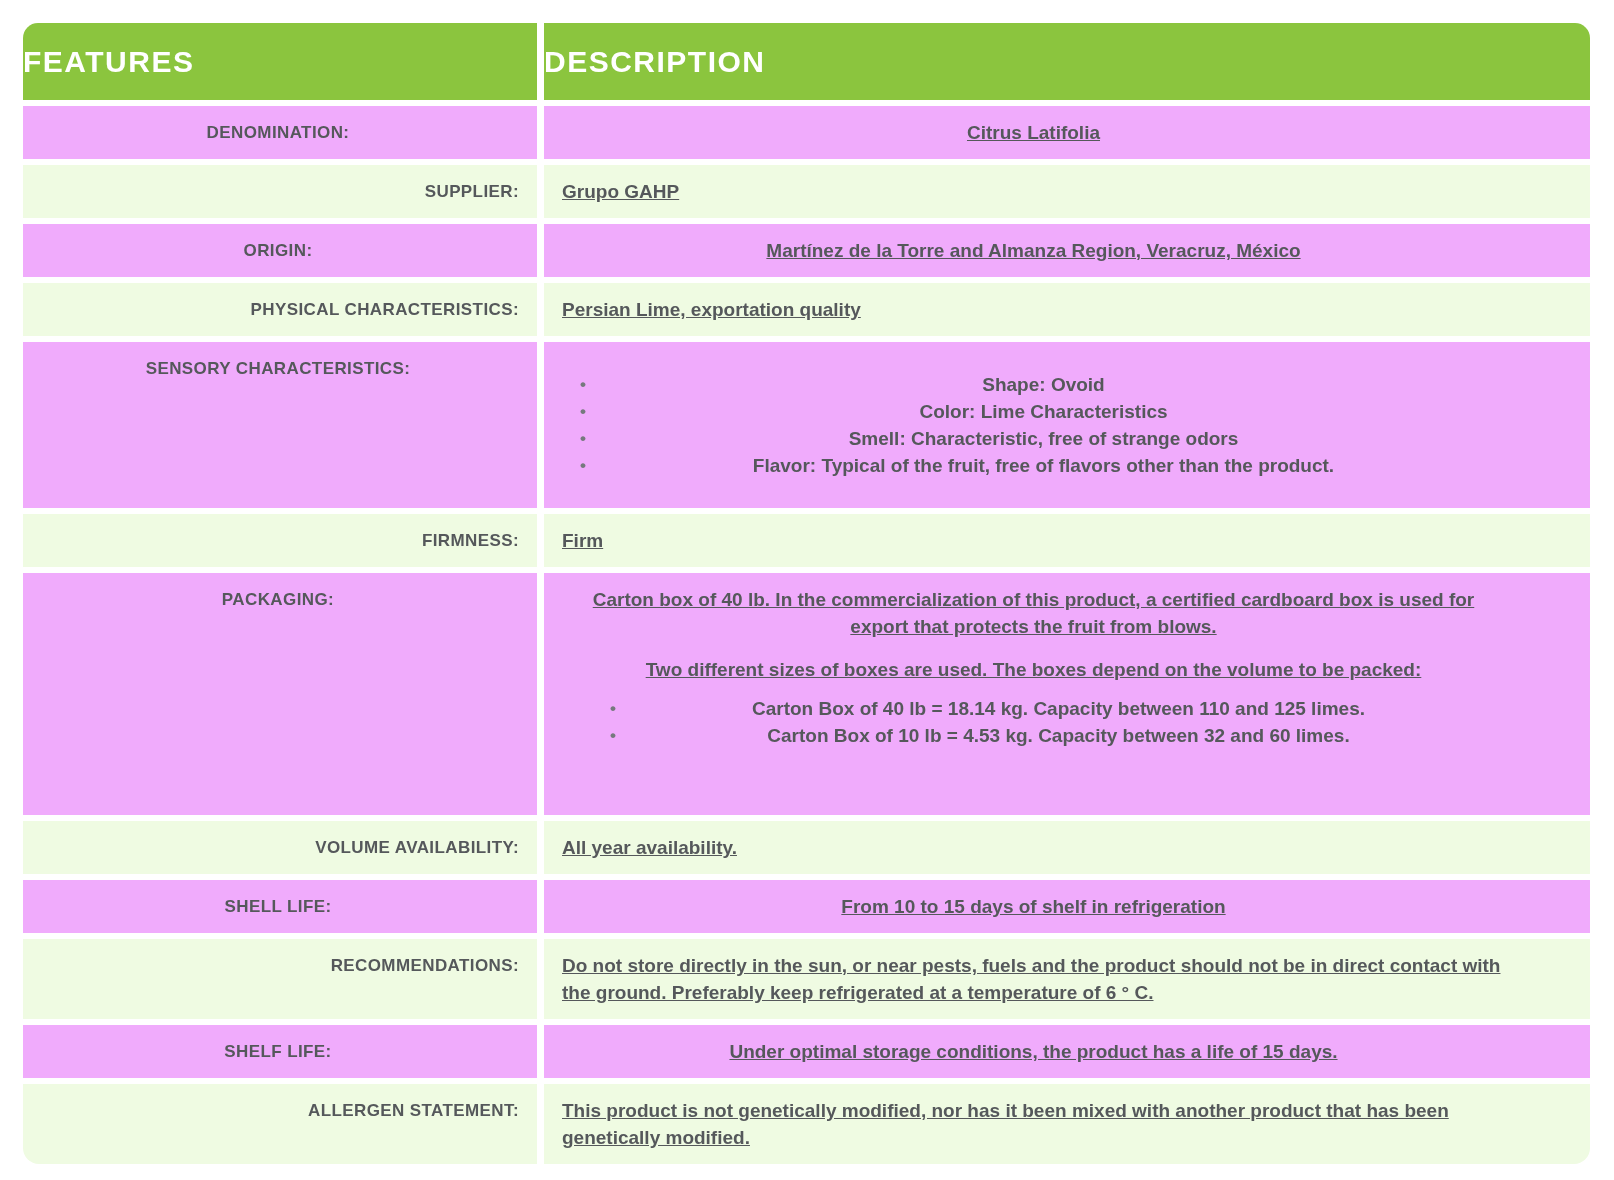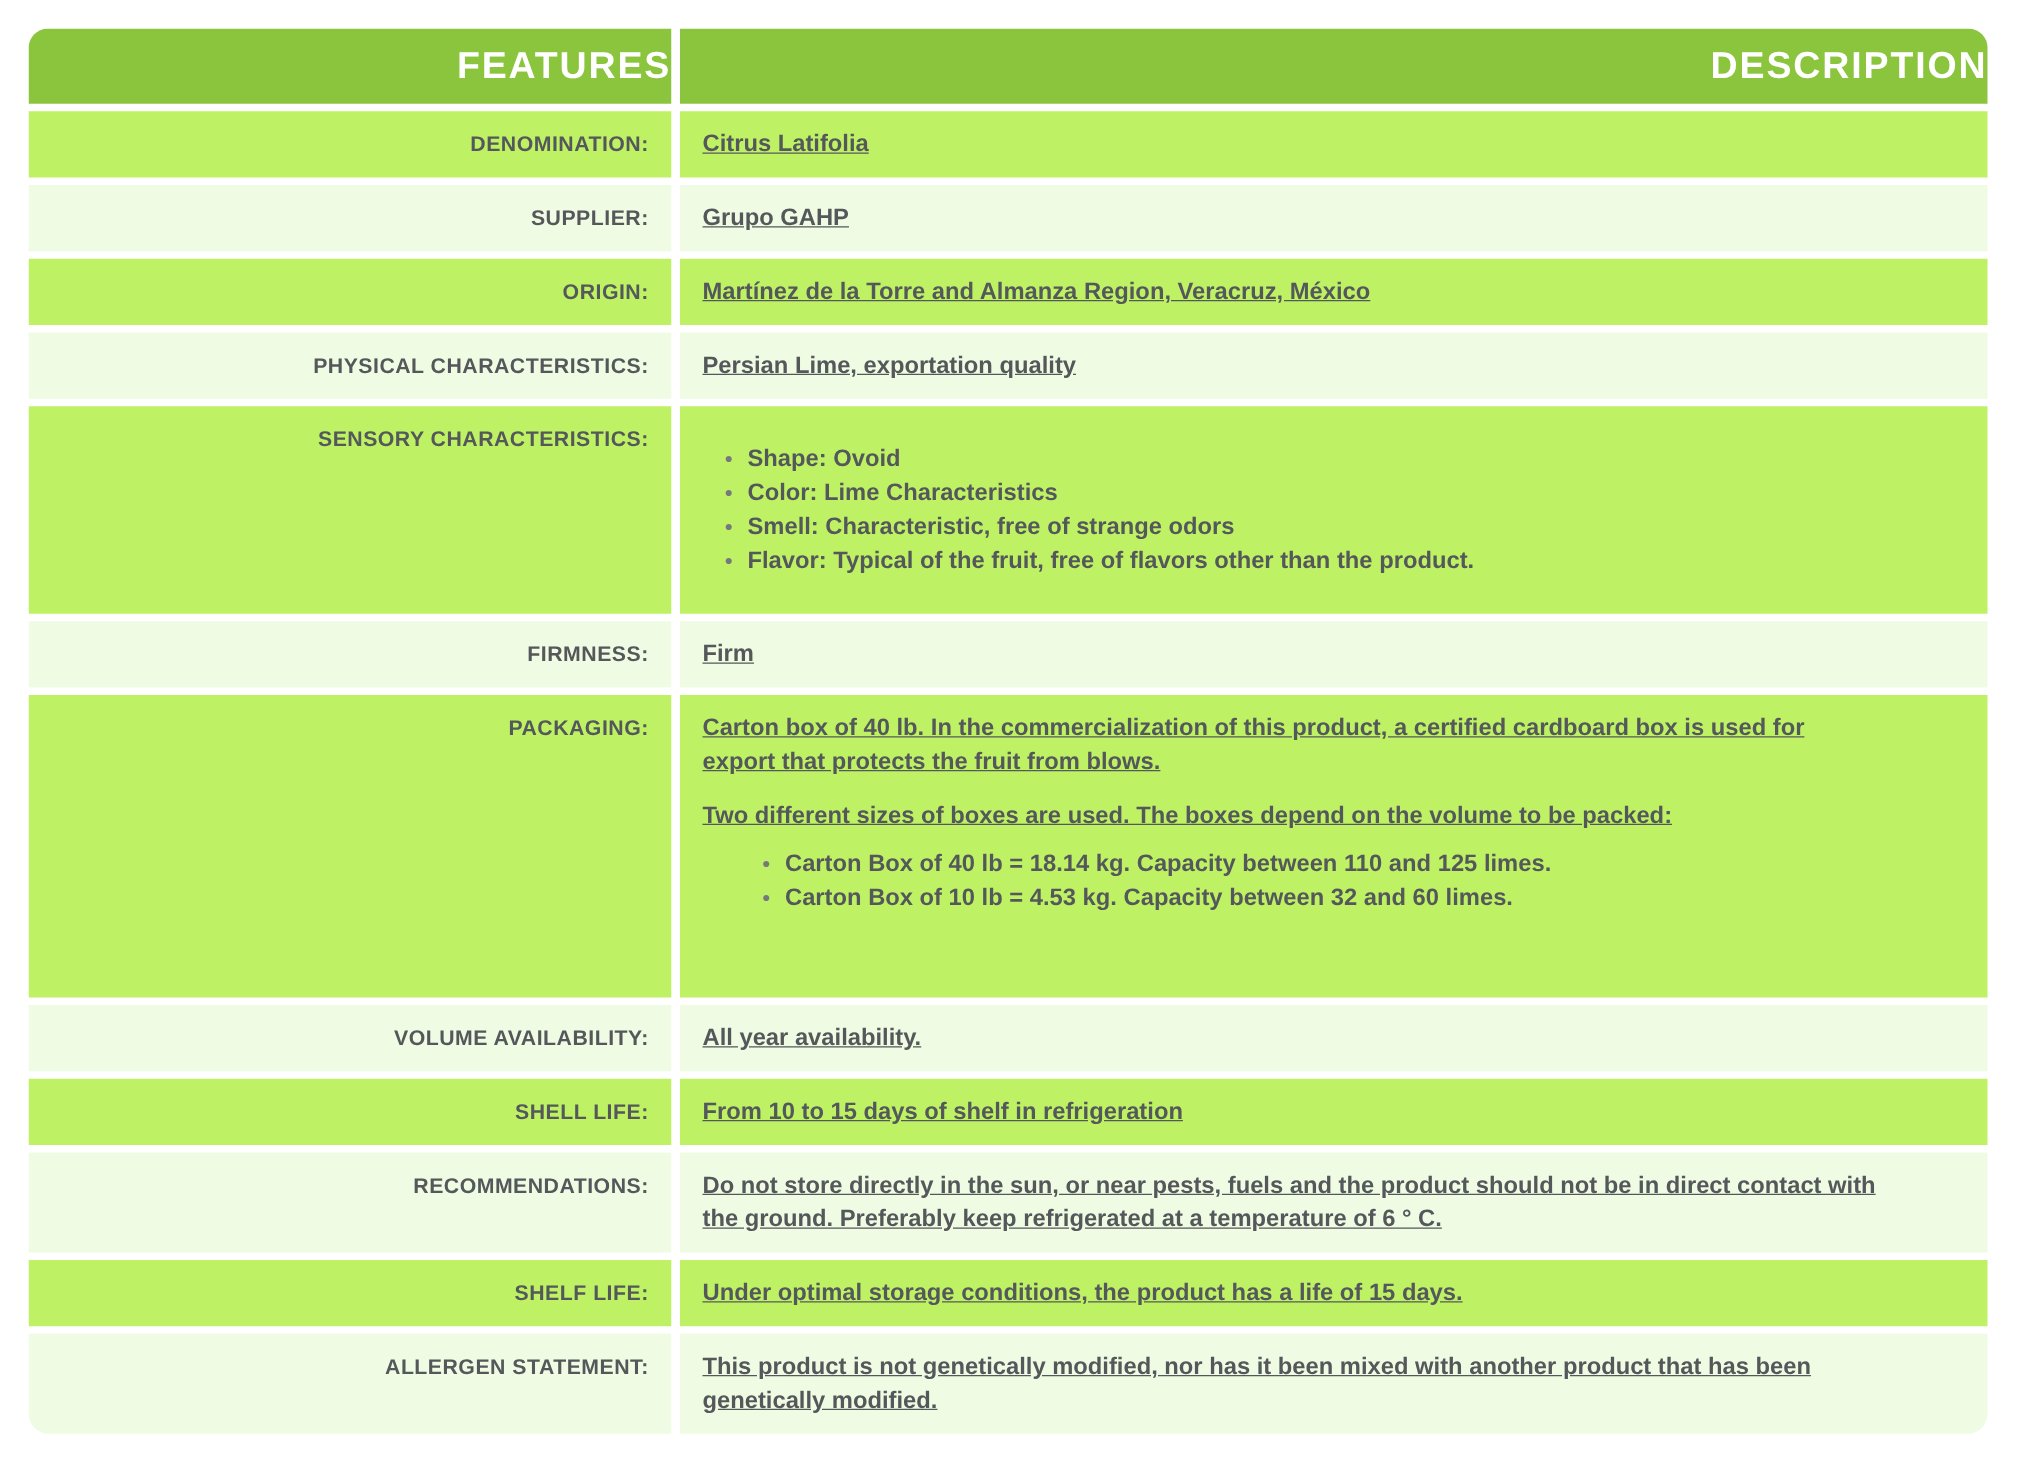--- a/index.html
+++ b/index.html
@@ -20,40 +20,40 @@
     border-spacing: 7px 6px;
     width: 1581px;
     table-layout: fixed;
   }
   col.c-features { width: 514px; }
   col.c-description { width: 1046px; }
 
   th.hdr {
     background: #8bc53e;
     color: #ffffff;
-    height: 60px;
+    height: 77px;
     font-size: 30px;
     font-weight: bold;
     letter-spacing: 1.5px;
-    text-align: right;
+    text-align: left;
     vertical-align: middle;
     padding: 0;
   }
   th.hdr-left  { border-top-left-radius: 15px; }
   th.hdr-right { border-top-right-radius: 15px; }
 
   td {
     vertical-align: top;
     color: #55585b;
     font-weight: bold;
     font-size: 19px;
     line-height: 27px;
     padding: 13px 0;
   }
-  tr.dark  td { background: #bef264; }
+  tr.dark  td { background: #f0abfc; text-align: center; }
   tr.light td { background: #effbe2; }
 
   td.label-cell {
     text-align: right;
     padding-right: 18px;
     padding-left: 14px;
     font-size: 17px;
     letter-spacing: 0.4px;
   }
   td.desc-cell {

